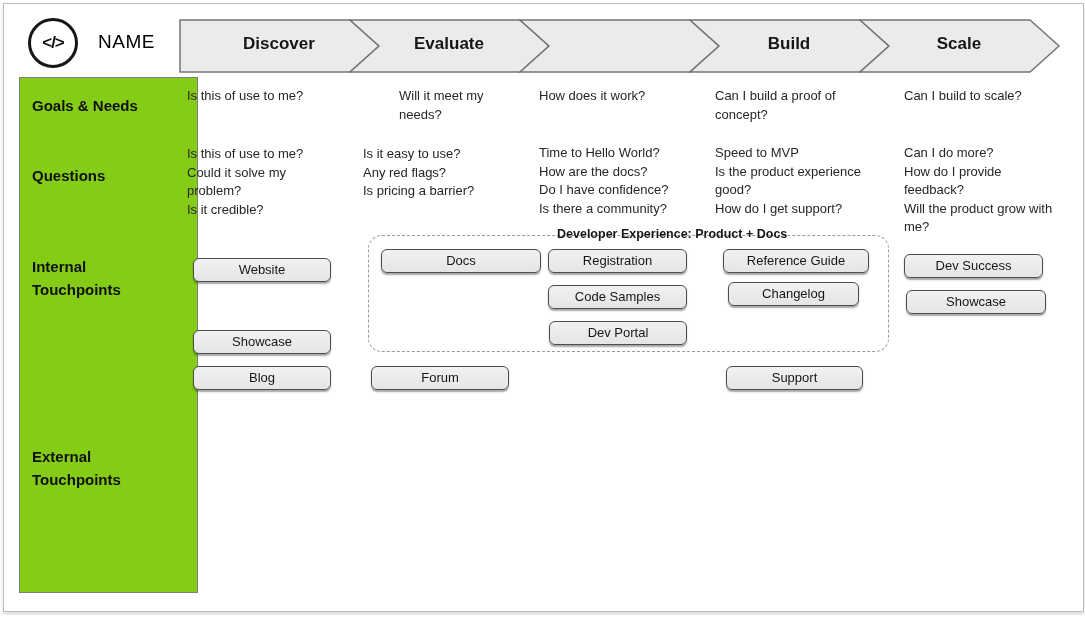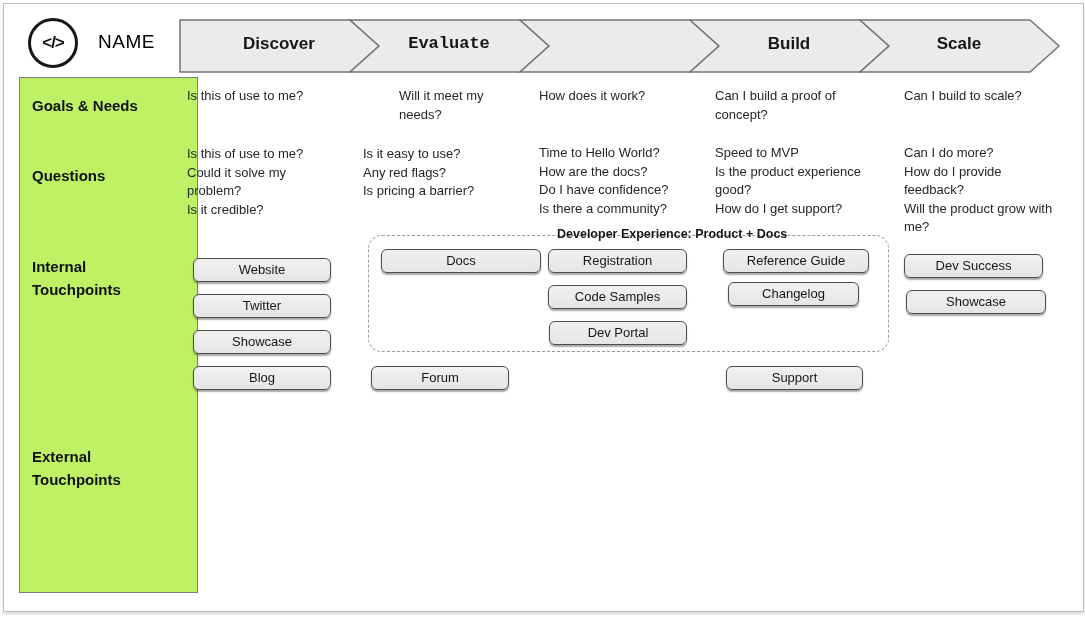--- a/index.html
+++ b/index.html
@@ -13,21 +13,21 @@
         display:flex;align-items:center;justify-content:center;box-sizing:border-box;}
   .logo span{font-weight:bold;font-size:17px;letter-spacing:-1px;color:#111;}
   .name{left:94px;top:27px;font-size:19px;color:#000000;letter-spacing:.5px;}
 
   
   .chevrons{left:174px;top:13px;}
   .stage-label{top:13px;height:54px;line-height:54px;width:170px;text-align:center;
                font-weight:bold;font-size:17px;color:#161616;padding-left:14px;box-sizing:content-box;}
 
   
-  .sidebar{left:15px;top:73px;width:179px;height:516px;background:#bef264;border:1.5px solid #7d7d7d;
+  .sidebar{left:15px;top:73px;width:179px;height:516px;background:#84cc16;border:1.5px solid #7d7d7d;
            box-sizing:border-box;}
   .side-label{position:absolute;left:12px;width:135px;font-weight:bold;font-size:15px;
               line-height:23px;color:#101010;}
 
   
   .goal,.qs{font-size:13px;line-height:18.5px;color:#262626;}
   .qs{white-space:pre-line;}
 
   
   .dashed-box{left:364px;top:231px;width:521px;height:117px;border:1.6px dashed #9a9a9a;
@@ -53,21 +53,21 @@
   <svg class="abs chevrons" width="892" height="58" viewBox="0 0 892 58">
     <g fill="#ebebeb" stroke="#757575" stroke-width="1.5" stroke-linejoin="miter">
       <polygon points="2,3 172,3 201,29 172,55 2,55"></polygon>
       <polygon points="172,3 342,3 371,29 342,55 172,55 201,29"></polygon>
       <polygon points="342,3 512,3 541,29 512,55 342,55 371,29"></polygon>
       <polygon points="512,3 682,3 711,29 682,55 512,55 541,29"></polygon>
       <polygon points="682,3 852,3 881,29 852,55 682,55 711,29"></polygon>
     </g>
   </svg>
   <div class="abs stage-label" style="left:176px;">Discover</div>
-  <div class="abs stage-label" style="left:346px;font-family:Liberation Mono, monospace;">Evaluate</div>
+  <div class="abs stage-label" style="left:346px;">Evaluate</div>
   <div class="abs stage-label" style="left:686px;">Build</div>
   <div class="abs stage-label" style="left:856px;">Scale</div>
 
   <div class="abs sidebar">
     <div class="side-label" style="top:16px;">Goals &amp; Needs</div>
     <div class="side-label" style="top:86px;">Questions</div>
     <div class="side-label" style="top:177px;">Internal Touchpoints</div>
     <div class="side-label" style="top:367px;">External Touchpoints</div>
   </div>
 
@@ -92,21 +92,20 @@
 How do I get support?</div>
   <div class="abs qs" style="left:900px;top:140px;width:150px;">Can I do more?
 How do I provide feedback?
 Will the product grow with me?</div>
 
   <div class="abs dashed-box">
     <div class="dashed-label">Developer Experience: Product + Docs</div>
   </div>
 
   <div class="abs btn" style="left:189px;top:254px;width:138px;">Website</div>
-  <div class="abs btn" style="left:189px;top:290px;width:138px;">Twitter</div>
   <div class="abs btn" style="left:189px;top:326px;width:138px;">Showcase</div>
   <div class="abs btn" style="left:189px;top:362px;width:138px;">Blog</div>
 
   <div class="abs btn" style="left:377px;top:245px;width:160px;">Docs</div>
   <div class="abs btn" style="left:367px;top:362px;width:138px;">Forum</div>
 
   <div class="abs btn" style="left:544px;top:245px;width:139px;">Registration</div>
   <div class="abs btn" style="left:544px;top:281px;width:139px;">Code Samples</div>
   <div class="abs btn" style="left:545px;top:317px;width:138px;">Dev Portal</div>
 

